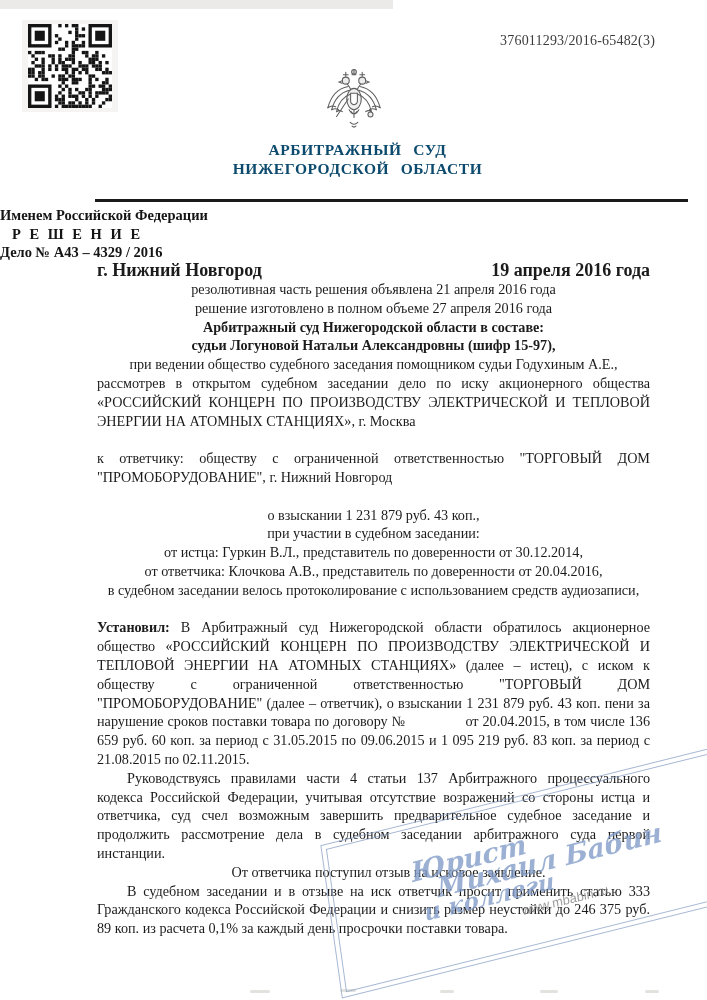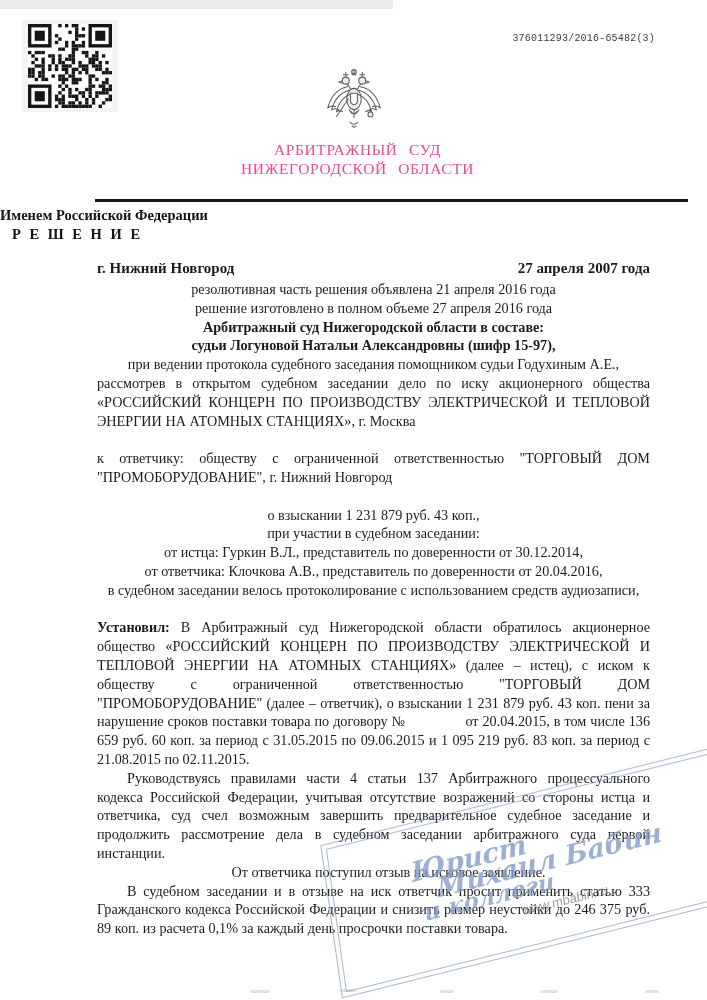--- a/index.html
+++ b/index.html
@@ -1,31 +1,31 @@
 <!DOCTYPE html>
 <html><head>
 <meta charset="utf-8">
 <style>
   html,body{margin:0;padding:0;background:#ffffff;}
   .page{position:relative;width:707px;height:1000px;background:#ffffff;overflow:hidden;
         font-family:"Liberation Serif", serif;color:#1b1b1b;}
   .top-gray{position:absolute;left:0;top:0;width:393px;height:9px;background:#eceae8;}
   .qr-wrap{position:absolute;left:22px;top:20px;width:96px;height:92px;background:#f6f4f2;
            display:flex;align-items:center;justify-content:center;}
-  .docnum{position:absolute;top:33px;right:52px;font-family:Liberation Mono, monospace;
-          font-size:10px;color:#3c3c3c;letter-spacing:.2px;margin-left:20px;}
+  .docnum{position:absolute;top:33px;right:52px;font-family:Liberation Serif, serif;
+          font-size:14px;color:#3c3c3c;letter-spacing:.2px;margin-left:20px;}
   .emblem{position:absolute;left:0;right:0;top:66px;display:flex;justify-content:center;}
-  .court{position:absolute;left:8px;right:0;top:140px;text-align:center;font-weight:normal;
-         font-size:15.5px;line-height:19px;letter-spacing:.6px;word-spacing:7px;color:#ec4899;}
+  .court{position:absolute;left:8px;right:0;top:140px;text-align:center;font-weight:bold;
+         font-size:15.5px;line-height:19px;letter-spacing:.6px;word-spacing:7px;color:#0c4a6e;}
   .rule{position:absolute;left:95px;top:199px;width:593px;height:2.5px;background:#1a1a1a;}
   .subhead{position:absolute;left:0;right:0;top:206px;font-weight:bold;
            font-size:14.5px;line-height:18.5px;color:#141414;}
   .decision-title{word-spacing:3px;letter-spacing:1px;margin-left:12px;}
   .cityrow{position:absolute;left:97px;right:57px;top:260px;display:flex;
-           justify-content:space-between;font-weight:bold;font-size:15px;}
+           justify-content:space-between;font-weight:bold;font-size:18px;}
   .docbody{position:absolute;left:97px;right:57px;top:280px;font-size:14.2px;
            line-height:18.8px;z-index:1;}
   .docbody p{margin:0;text-align:center;}
   .docbody p.just{text-align:justify;}
   .docbody p.gap{margin-top:18.8px;}
   .docbody p.ind{text-indent:30px;}
   .docbody .b{font-weight:bold;margin-top:22px;}
   .watermark{position:absolute;left:330px;top:800px;width:400px;height:142px;z-index:2;
              transform:rotate(-14deg) skewX(-6deg);transform-origin:50% 50%;
              border:1.5px solid rgba(137,160,198,.75);outline:1.5px solid rgba(137,160,198,.75);
@@ -298,33 +298,34 @@
   <div class="court">
     <div>АРБИТРАЖНЫЙ  СУД</div>
     <div>НИЖЕГОРОДСКОЙ  ОБЛАСТИ</div>
   </div>
 
   <div class="rule"></div>
 
   <div class="subhead">
     <div>Именем Российской Федерации</div>
     <div class="decision-title">Р Е Ш Е Н И Е</div>
+    <div>Дело № А43 – 4329 / 2016</div>
   </div>
 
   <div class="cityrow">
     <span>г. Нижний Новгород</span>
-    <span>27 апреля 2007 года</span>
+    <span>19 апреля 2016 года</span>
   </div>
 
   <div class="docbody" id="body-container">
       <p><span>резолютивная часть решения объявлена 21 апреля 2016 года</span></p>
       <p><span>решение изготовлено в полном объеме 27 апреля 2016 года</span></p>
       <p><span class="b">Арбитражный суд Нижегородской области в составе:</span></p>
       <p><span class="b">судьи Логуновой Натальи Александровны (шифр 15-97),</span></p>
-      <p><span>при ведении протокола судебного заседания помощником судьи Годухиным А.Е.,</span></p>
+      <p><span>при ведении общество судебного заседания помощником судьи Годухиным А.Е.,</span></p>
       <p class="just"><span>рассмотрев в открытом судебном заседании дело по иску акционерного общества «РОССИЙСКИЙ КОНЦЕРН ПО ПРОИЗВОДСТВУ ЭЛЕКТРИЧЕСКОЙ И ТЕПЛОВОЙ ЭНЕРГИИ  НА  АТОМНЫХ  СТАНЦИЯХ», г. Москва</span></p>
       <p class="gap just"><span>к ответчику: обществу с ограниченной ответственностью  "ТОРГОВЫЙ ДОМ "ПРОМОБОРУДОВАНИЕ",  г.  Нижний  Новгород</span></p>
       <p class="gap"><span>о взыскании  1 231 879 руб. 43 коп.,</span></p>
       <p><span>при участии в судебном заседании:</span></p>
       <p><span>от истца: Гуркин В.Л., представитель по доверенности от 30.12.2014,</span></p>
       <p><span>от ответчика: Клочкова А.В., представитель по доверенности от 20.04.2016,</span></p>
       <p><span>в судебном заседании велось протоколирование с использованием средств аудиозаписи,</span></p>
       <p class="gap just"><span class="b">Установил: </span><span>В Арбитражный суд Нижегородской области обратилось акционерное общество «РОССИЙСКИЙ КОНЦЕРН ПО ПРОИЗВОДСТВУ ЭЛЕКТРИЧЕСКОЙ И ТЕПЛОВОЙ ЭНЕРГИИ НА АТОМНЫХ СТАНЦИЯХ» (далее – истец), с иском к обществу с ограниченной ответственностью "ТОРГОВЫЙ ДОМ "ПРОМОБОРУДОВАНИЕ" (далее – ответчик), о взыскании 1 231 879 руб. 43 коп. пени за нарушение сроков поставки товара по договору №&nbsp;&nbsp;&nbsp;&nbsp;&nbsp;&nbsp;&nbsp;&nbsp;&nbsp;&nbsp;&nbsp;&nbsp;&nbsp;&nbsp; от 20.04.2015, в том числе 136 659 руб. 60 коп. за период с 31.05.2015 по 09.06.2015 и 1 095 219 руб. 83 коп. за период с 21.08.2015 по 02.11.2015.</span></p>
       <p class="ind just"><span>Руководствуясь правилами части 4 статьи 137 Арбитражного процессуального кодекса Российской Федерации, учитывая отсутствие возражений со стороны истца и ответчика, суд счел возможным завершить предварительное судебное заседание и продолжить рассмотрение дела в судебном заседании арбитражного суда первой инстанции.</span></p>
       <p class="ind"><span>От ответчика поступил отзыв на исковое заявление.</span></p>

